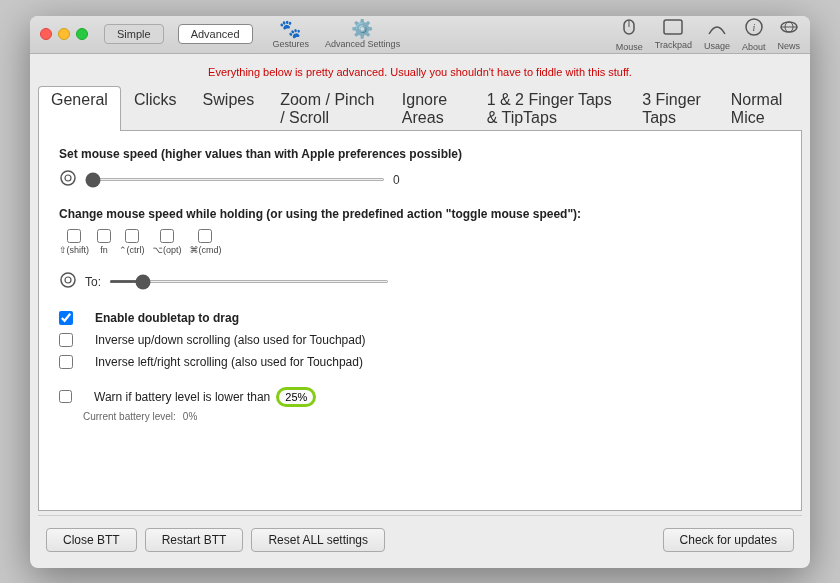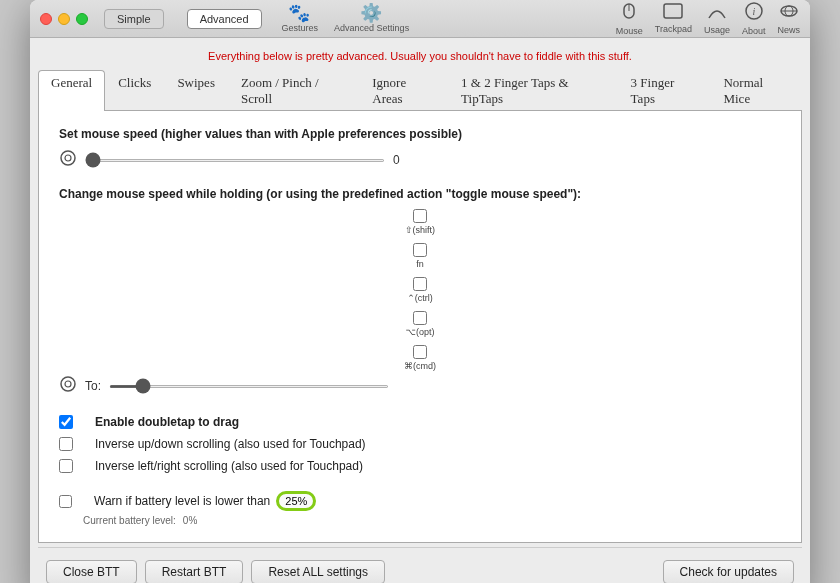--- a/index.html
+++ b/index.html
@@ -44,21 +44,21 @@
       height: 12px;
       border-radius: 50%;
       cursor: pointer;
     }
     .traffic-light.close { background: #ff5f57; border: 1px solid #e0443e; }
     .traffic-light.minimize { background: #febc2e; border: 1px solid #d4a017; }
     .traffic-light.maximize { background: #28c840; border: 1px solid #1aab29; }
 
     .titlebar-tabs {
       display: flex;
-      gap: 23px;
+      gap: 14px;
       margin-left: 16px;
     }
 
     .titlebar-tab {
       padding: 3px 12px;
       border-radius: 4px;
       font-size: 11px;
       border: 1px solid #aaa;
       cursor: pointer;
       background: #d8d8d8;
@@ -134,28 +134,27 @@
 
     
     .tab-bar {
       display: flex;
       border-bottom: 1px solid #aaa;
       margin-bottom: 0;
     }
 
     .tab {
       padding: 4px 12px;
-      font-size: 13px;
+      font-size: 16px;
       cursor: pointer;
       border: 1px solid transparent;
       border-bottom: none;
       margin-bottom: -1px;
       color: #333;
       background: transparent;
-      font-family: Liberation Serif, serif;
     }
 
     .tab.active {
       background: #fff;
       border-color: #aaa;
       border-bottom-color: #fff;
       border-radius: 4px 4px 0 0;
       font-weight: 500;
     }
 
@@ -203,23 +202,22 @@
     .section-divider {
       margin: 16px 0 8px 0;
       font-size: 12px;
       font-weight: 600;
       color: #222;
     }
 
     .modifier-row {
       display: flex;
       gap: 8px;
-      margin-bottom: 4px;
-      align-items: center;
-      flex-direction: column;
+      margin-bottom: 16px;
+      align-items: center;
     }
 
     .modifier-check-group {
       display: flex;
       flex-direction: column;
       align-items: center;
     }
 
     .modifier-check-group input[type=checkbox] {
       width: 14px;

